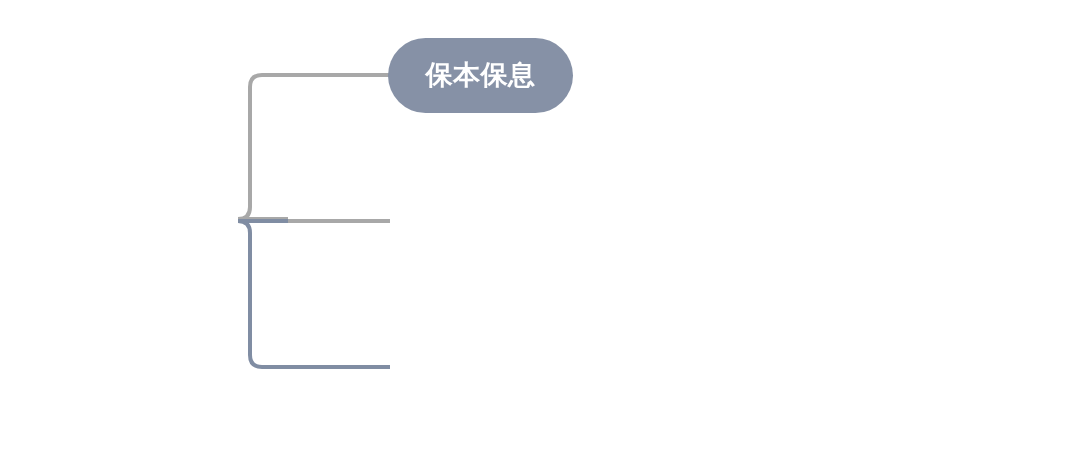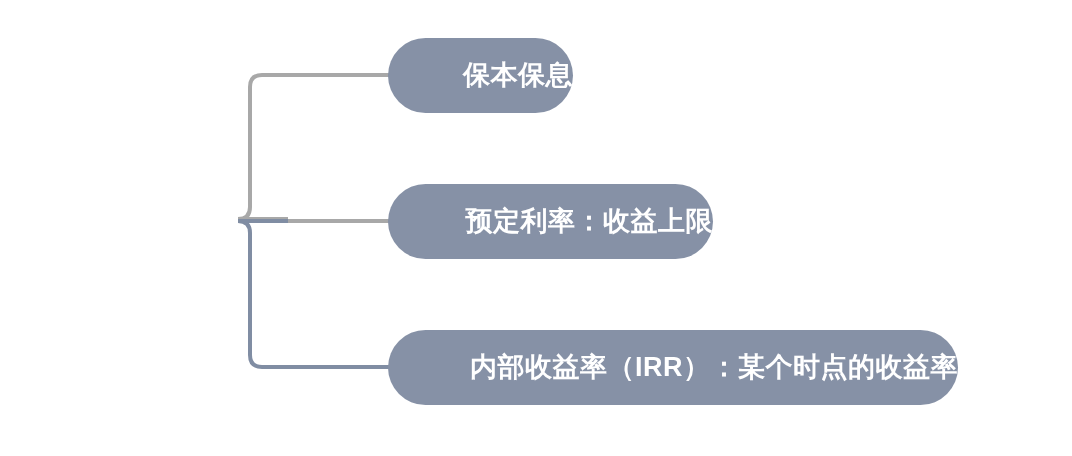--- a/index.html
+++ b/index.html
@@ -19,21 +19,21 @@
     position: absolute;
     left: 0;
     top: 0;
     width: 1072px;
     height: 456px;
   }
   .node {
     position: absolute;
     display: flex;
     align-items: center;
-    justify-content: flex-end;
+    justify-content: center;
     box-sizing: border-box;
     color: #ffffff;
     font-weight: bold;
     white-space: nowrap;
     letter-spacing: 0.5px;
     z-index: 2;
   }
   .node-label {
     display: block;
     line-height: 1;
@@ -83,21 +83,15 @@
     <path d="M 288 219 L 238 219 Q 250 219 250 207 L 250 87 Q 250 75 262 75 L 390 75" fill="none" stroke="#a8a8a8" stroke-width="4" stroke-linecap="butt"></path>
     <path d="M 288 221 L 390 221" fill="none" stroke="#a8a8a8" stroke-width="4" stroke-linecap="butt"></path>
     <path d="M 288 221 L 238 221 Q 250 221 250 233 L 250 355 Q 250 367 262 367 L 390 367" fill="none" stroke="#808da3" stroke-width="4" stroke-linecap="butt"></path>
   </svg>
 
 
   <div class="node child" id="child-node-1">
     <span class="node-label">保本保息</span>
   </div>
 
-  <div class="node child" id="child-node-2">
-    <span class="node-label">预定利率：收益上限</span>
-  </div>
 
-  <div class="node child" id="child-node-3">
-    <span class="node-label">内部收益率（IRR）：某个时点的收益率</span>
-  </div>
 
 </div>
 
 </body></html>

